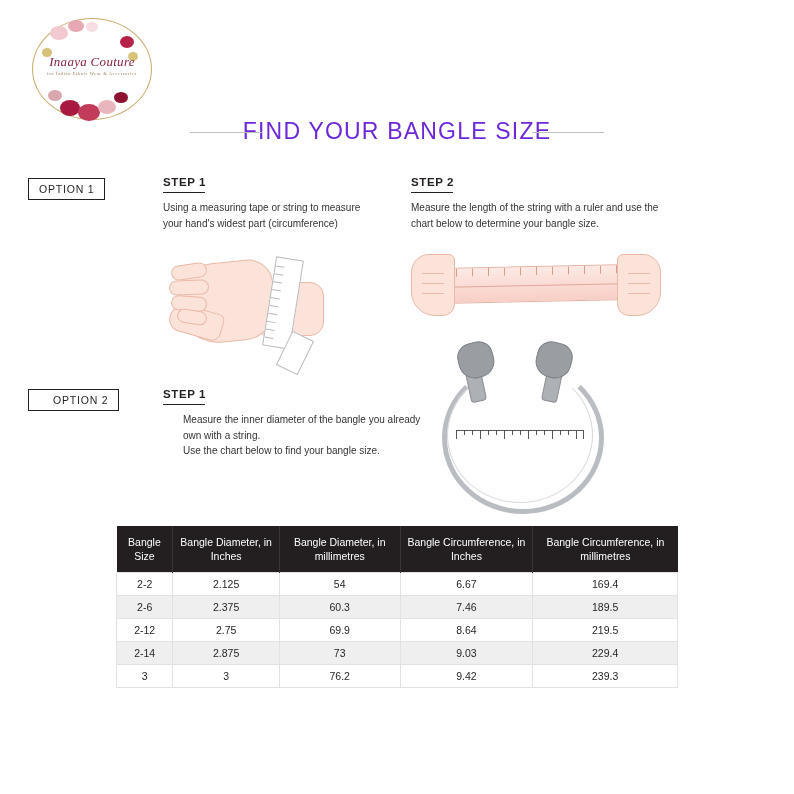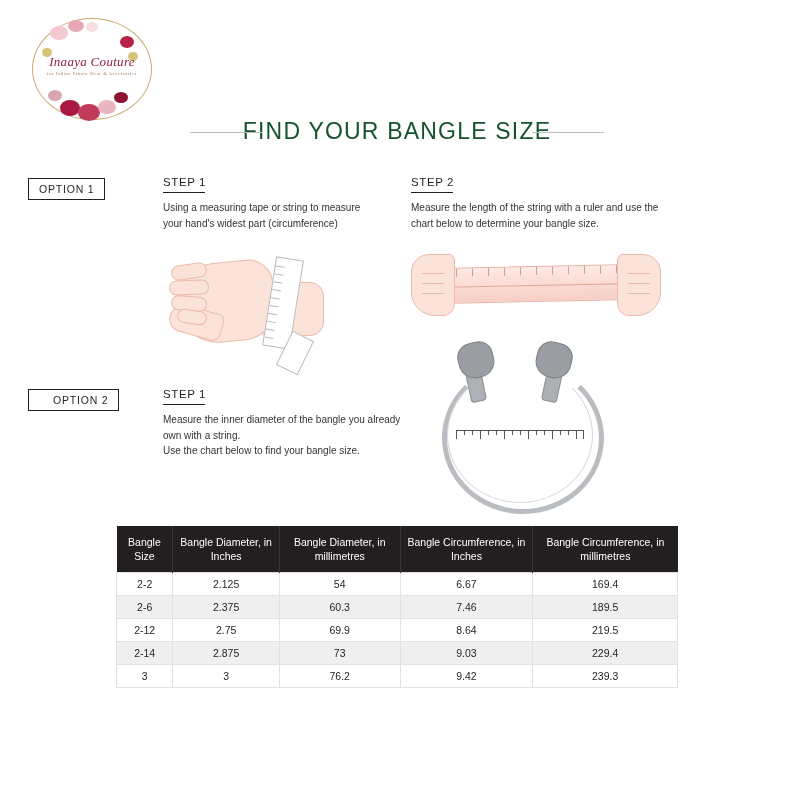--- a/index.html
+++ b/index.html
@@ -63,21 +63,21 @@
 
   
   .title {
     position: absolute;
     left: 0;
     top: 118px;
     width: 794px;
     text-align: center;
     font-size: 23px;
     letter-spacing: 1.2px;
-    color: #14532d;
+    color: #6d28d9;
     font-weight: 400;
   }
   .title-rule-left, .title-rule-right {
     position: absolute;
     top: 132px;
     height: 1px;
     background: #bdbdbd;
   }
   .title-rule-left { left: 190px; width: 72px; }
   .title-rule-right { left: 532px; width: 72px; }
@@ -91,21 +91,21 @@
     letter-spacing: 0.8px;
     background: #fff;
   }
   #option1-box { left: 28px; top: 178px; }
   #option2-box { left: 28px; top: 389px; padding-left: 24px; }
 
   
   .step-title {
     position: absolute;
     font-size: 11.5px;
-    font-weight: normal;
+    font-weight: bold;
     letter-spacing: 0.6px;
   }
   .step-rule {
     position: absolute;
     height: 1px;
     background: #231f20;
   }
   .step-body {
     position: absolute;
     font-size: 10px;
@@ -438,21 +438,21 @@
     <div class="hand-crease" style="left:10px;top:18px;"></div>
     <div class="hand-crease" style="left:10px;top:28px;"></div>
     <div class="hand-crease" style="left:10px;top:38px;"></div>
   </div>
 </div>
 
 <div class="option-box" id="option2-box">OPTION 2</div>
 
 <div class="step-title" id="s3-title">STEP 1</div>
 <div class="step-rule" id="s3-rule"></div>
-<div class="step-body" id="s3-body" style="white-space:pre-line;">Measure the inner diameter of the bangle you already own with a string.
+<div class="step-body" id="s3-body" style="white-space:pre-line;margin-left:20px;">Measure the inner diameter of the bangle you already own with a string.
 Use the chart below to find your bangle size.</div>
 
 <div class="bangle-ill">
   <div class="bangle-ring"></div>
   <div class="bangle-ring-inner"></div>
   <div class="bangle-neck left"></div>
   <div class="bangle-neck right"></div>
   <div class="bangle-head left"></div>
   <div class="bangle-head right"></div>
   <div class="bangle-scale">

